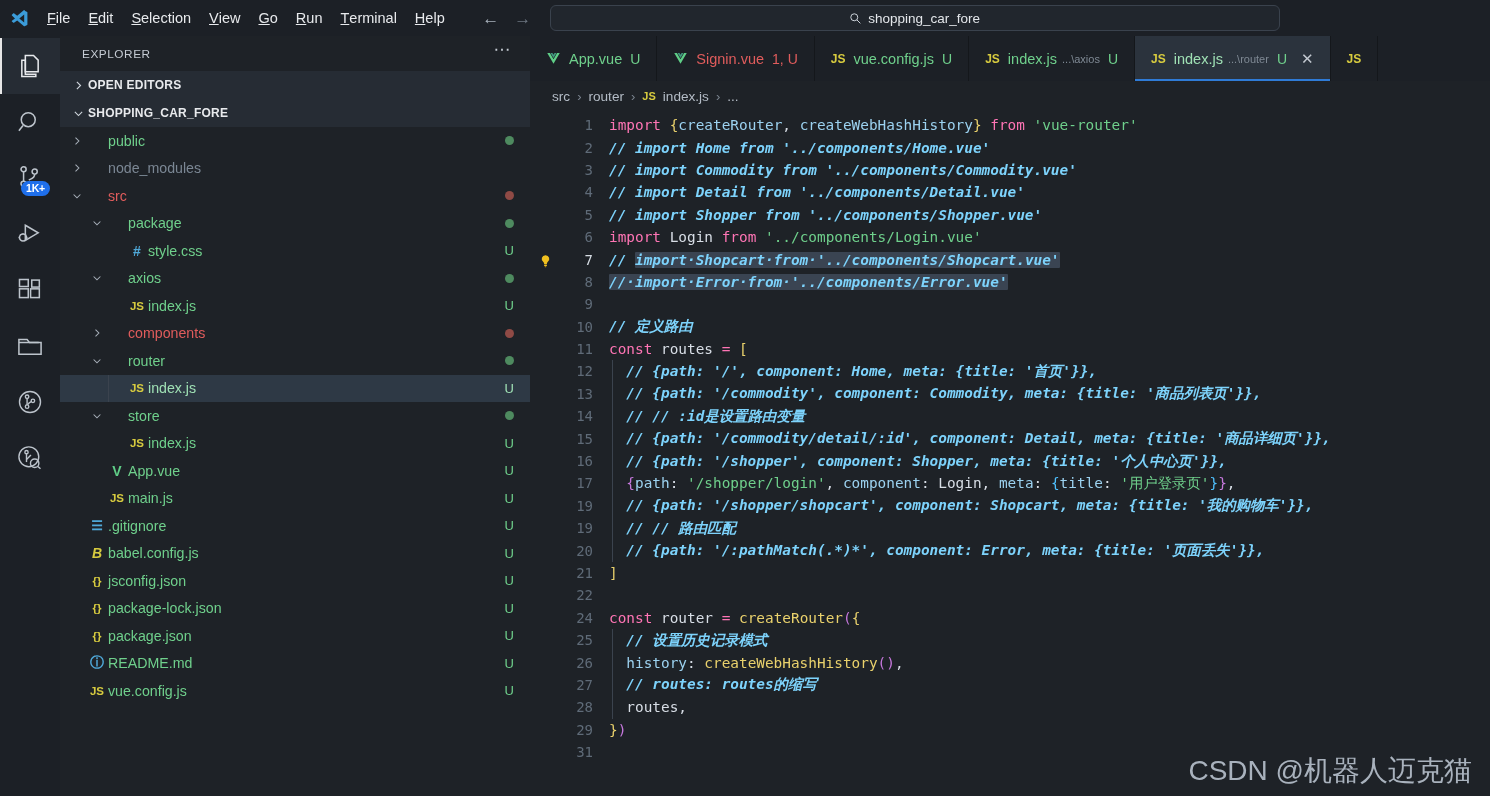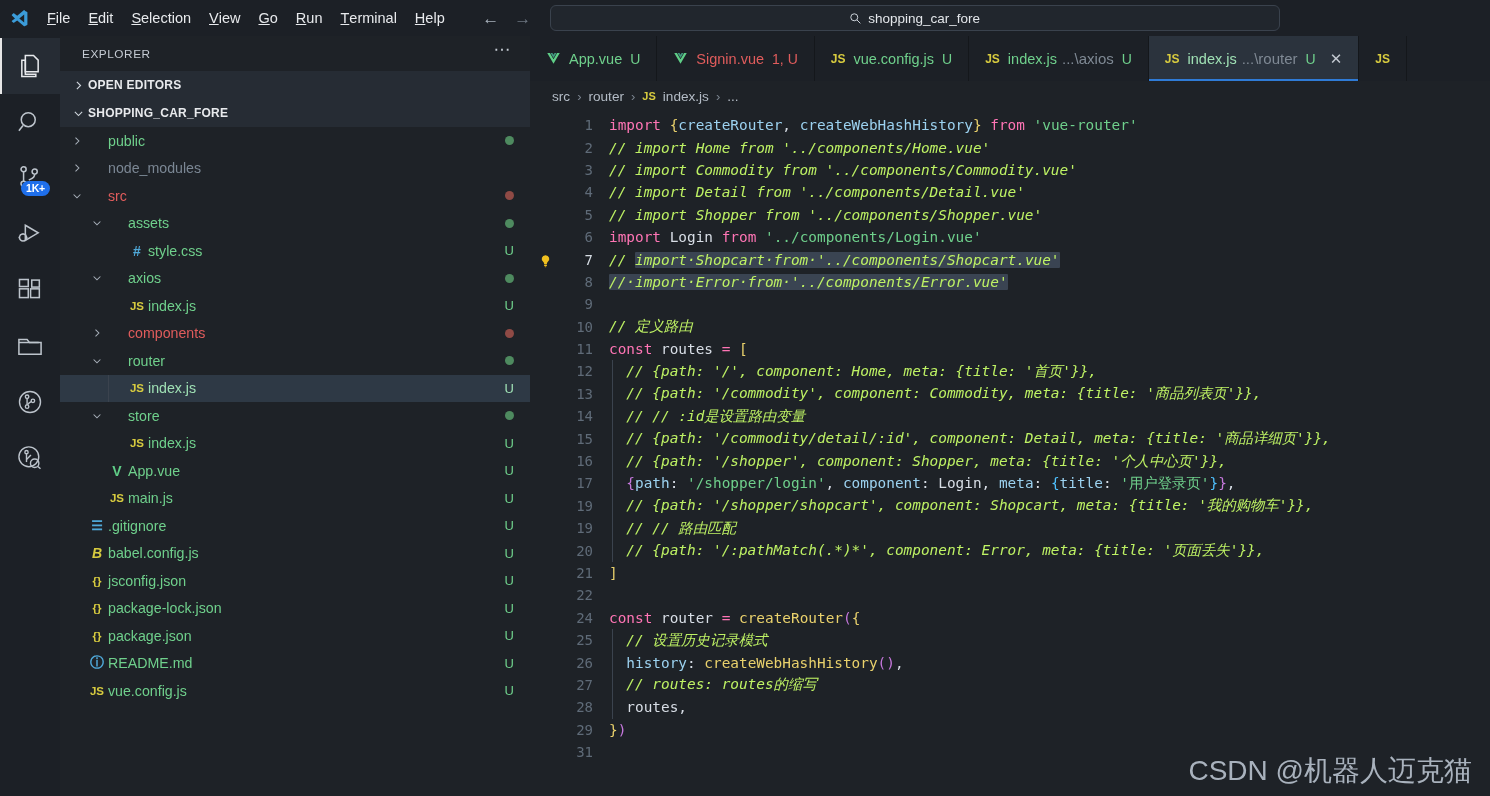--- a/index.html
+++ b/index.html
@@ -137,21 +137,21 @@
     background: #1c2026;
   }
   .tab.active { background: #2b333d; }
   .tab.active::after {
     content: ""; position: absolute; left: 0; right: 0; bottom: 0; height: 2.5px;
     background: #2f7bd6;
   }
   .tab .ticon { font-size: 12px; font-weight: bold; display: flex; align-items: center; }
   .tab .ticon svg { width: 15px; height: 15px; display: block; }
   .tab .tlabel { font-size: 14.5px; white-space: nowrap; }
-  .tab .tdesc { font-size: 15px; color: #7f8994; white-space: nowrap; margin-left: -3px; }
+  .tab .tdesc { font-size: 11px; color: #7f8994; white-space: nowrap; margin-left: -3px; }
   .tab .tstatus { font-size: 14px; white-space: nowrap; }
   .tab .tclose { color: #c3c9d1; font-size: 15px; margin-left: 6px; line-height: 1; }
 
   .breadcrumbs {
     height: 30px; flex: 0 0 30px;
     display: flex; align-items: center;
     padding-left: 22px; gap: 7px;
     background: #1e2227;
   }
   .bc-item { color: #b4bcc6; font-size: 13.6px; cursor: pointer; }
@@ -178,21 +178,21 @@
 
   
   .kw   { color: #ff75b5; }
   .id   { color: #9cd2f0; }
   .brc  { color: #e9d16c; }
   .brc2 { color: #c678dd; }
   .brc3 { color: #4fc1ff; }
   .str  { color: #6fd08c; }
   .fn   { color: #e9d16c; }
   .plain{ color: #d8dee6; }
-  .cmt  { color: #bef264; font-style: italic; }
+  .cmt  { color: #7dd3fc; font-style: italic; font-weight: bold; }
   .sel  { background: #3a4452; border-radius: 1px; }
 
   .indent-v {
     position: absolute; width: 1px; background: #3b434e; top: 0; height: 22.4px;
   }
 
   .watermark {
     position: absolute; right: 18px; bottom: 6px;
     color: #a9b2bd; font-size: 28px;
     font-family: "Liberation Sans", sans-serif;
@@ -386,21 +386,21 @@
             <span class="fname" style="color:#e05c5c">src</span>
             <span class="dot" style="background:#8f4a45"></span>
           </div>
           <div class="row" style="padding-left: 28px;">
             <span class="twisty">
               <svg viewBox="0 0 16 16" fill="none" stroke="#a8b0ba" stroke-width="1.4">
                 <path d="M3.5 6 8 10.5 12.5 6"></path>
               </svg>
             </span>
             <span class="ficon"></span>
-            <span class="fname" style="color:#6fd08c">assets</span>
+            <span class="fname" style="color:#6fd08c">package</span>
             <span class="dot" style="background:#4e8a5f"></span>
           </div>
           <div class="row" style="padding-left: 48px;">
             <span class="twisty"></span>
             <span class="ficon" style="color:#4fa8d8;font-size:14px;">#</span>
             <span class="fname" style="color:#6fd08c">style.css</span>
             <span class="badge-right" style="color:#6fd08c">U</span>
           </div>
           <div class="row" style="padding-left: 28px;">
             <span class="twisty">

